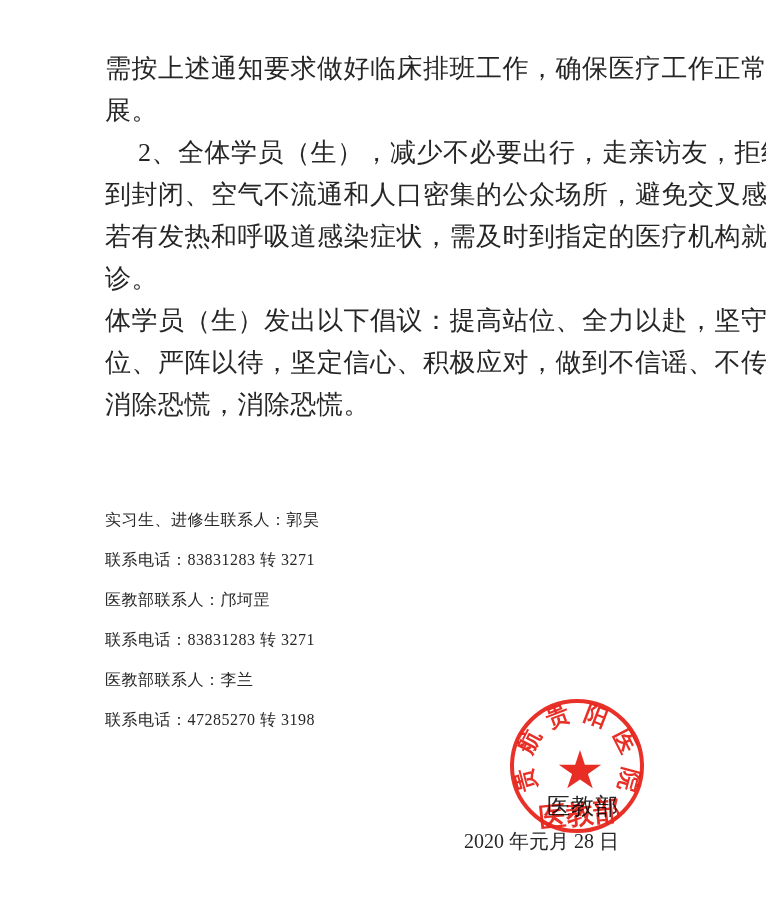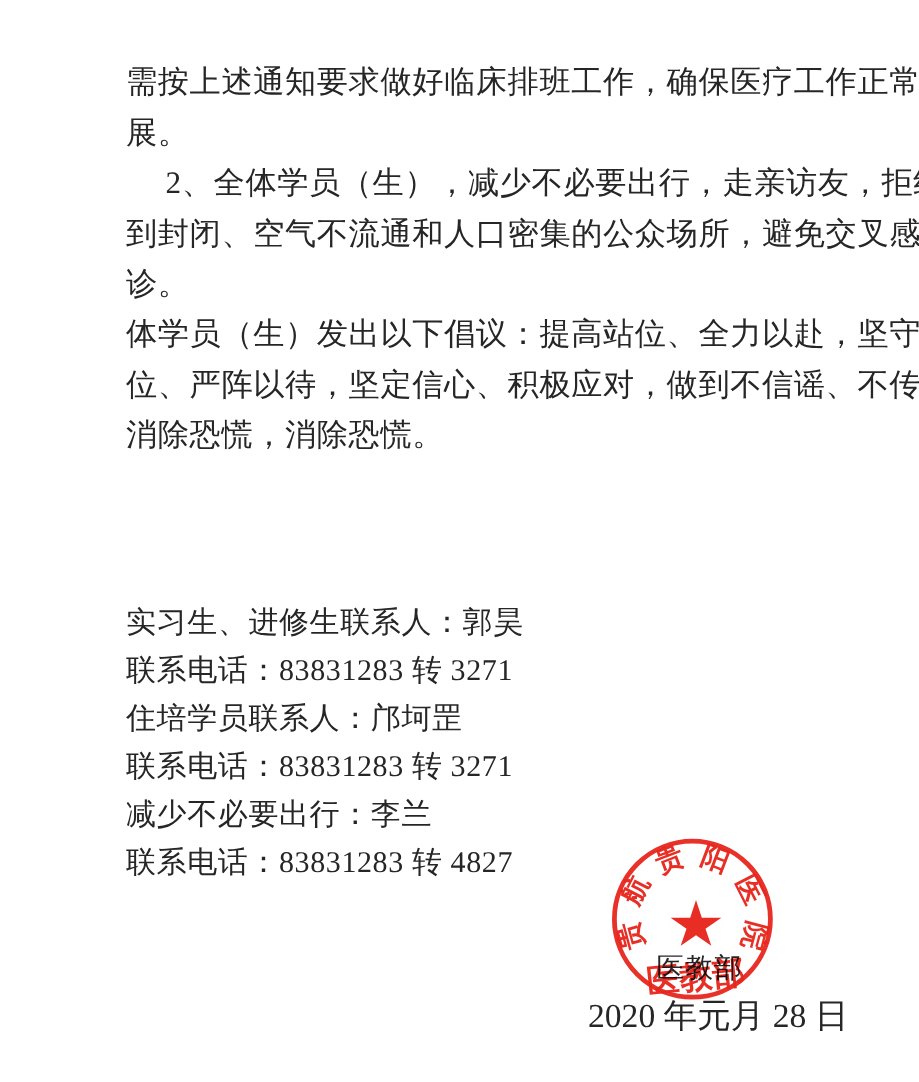--- a/index.html
+++ b/index.html
@@ -27,30 +27,30 @@
     letter-spacing: 0.5px;
     white-space: nowrap;
     box-sizing: border-box;
     width: 100%;
   }
   .jline.short { text-align: left; text-align-last: left; white-space: normal; }
   .jline.indent { padding-left: 33px; }
 
   
   .contacts { position: absolute; left: 105px; top: 500px; width: 480px; }
-  .cline { font-size: 25px; height: 40px; line-height: 40px; letter-spacing: 0.5px; }
+  .cline { font-size: 16px; height: 40px; line-height: 40px; letter-spacing: 0.5px; }
 
   
   .sign-dept {
     position: absolute; left: 547px; top: 791px;
     font-size: 23px; letter-spacing: 1px; color: #262626; z-index: 1;
   }
   .sign-date {
-    position: absolute; left: 490px; top: 828px;
-    font-size: 28px; color: #262626; z-index: 1;
+    position: absolute; left: 464px; top: 828px;
+    font-size: 20px; color: #262626; z-index: 1;
   }
 
   
   .stamp {
     position: absolute; left: 510px; top: 699px;
     width: 134px; height: 134px;
     z-index: 5;
     mix-blend-mode: multiply;
   }
   .ring {
@@ -92,33 +92,34 @@
 </head>
 <body>
 
 <div class="page">
 
   <div class="textblock">
     <div class="jline">需按上述通知要求做好临床排班工作，确保医疗工作正常开</div>
     <div class="jline short">展。</div>
     <div class="jline indent">2、全体学员（生），减少不必要出行，走亲访友，拒绝</div>
     <div class="jline">到封闭、空气不流通和人口密集的公众场所，避免交叉感染，</div>
+    <div class="jline">若有发热和呼吸道感染症状，需及时到指定的医疗机构就</div>
     <div class="jline short">诊。</div>
     <div class="jline">体学员（生）发出以下倡议：提高站位、全力以赴，坚守岗</div>
     <div class="jline">位、严阵以待，坚定信心、积极应对，做到不信谣、不传谣，</div>
     <div class="jline short">消除恐慌，消除恐慌。</div>
   </div>
 
   <div class="contacts">
     <div class="cline">实习生、进修生联系人：郭昊</div>
     <div class="cline">联系电话：83831283 转 3271</div>
-    <div class="cline">住培学员联系人：邝坷罡</div>
+    <div class="cline">医教部联系人：邝坷罡</div>
     <div class="cline">联系电话：83831283 转 3271</div>
-    <div class="cline">减少不必要出行：李兰</div>
-    <div class="cline">联系电话：83831283 转 4827</div>
+    <div class="cline">医教部联系人：李兰</div>
+    <div class="cline">联系电话：47285270 转 3198</div>
   </div>
 
   <div class="sign-dept">医教部</div>
   <div class="sign-date">2020 年元月 28 日</div>
 
   <div class="stamp">
     <div class="ring"></div>
     <div class="star"></div>
     <div class="arc">
       <span class="arc-ch">贵</span>

